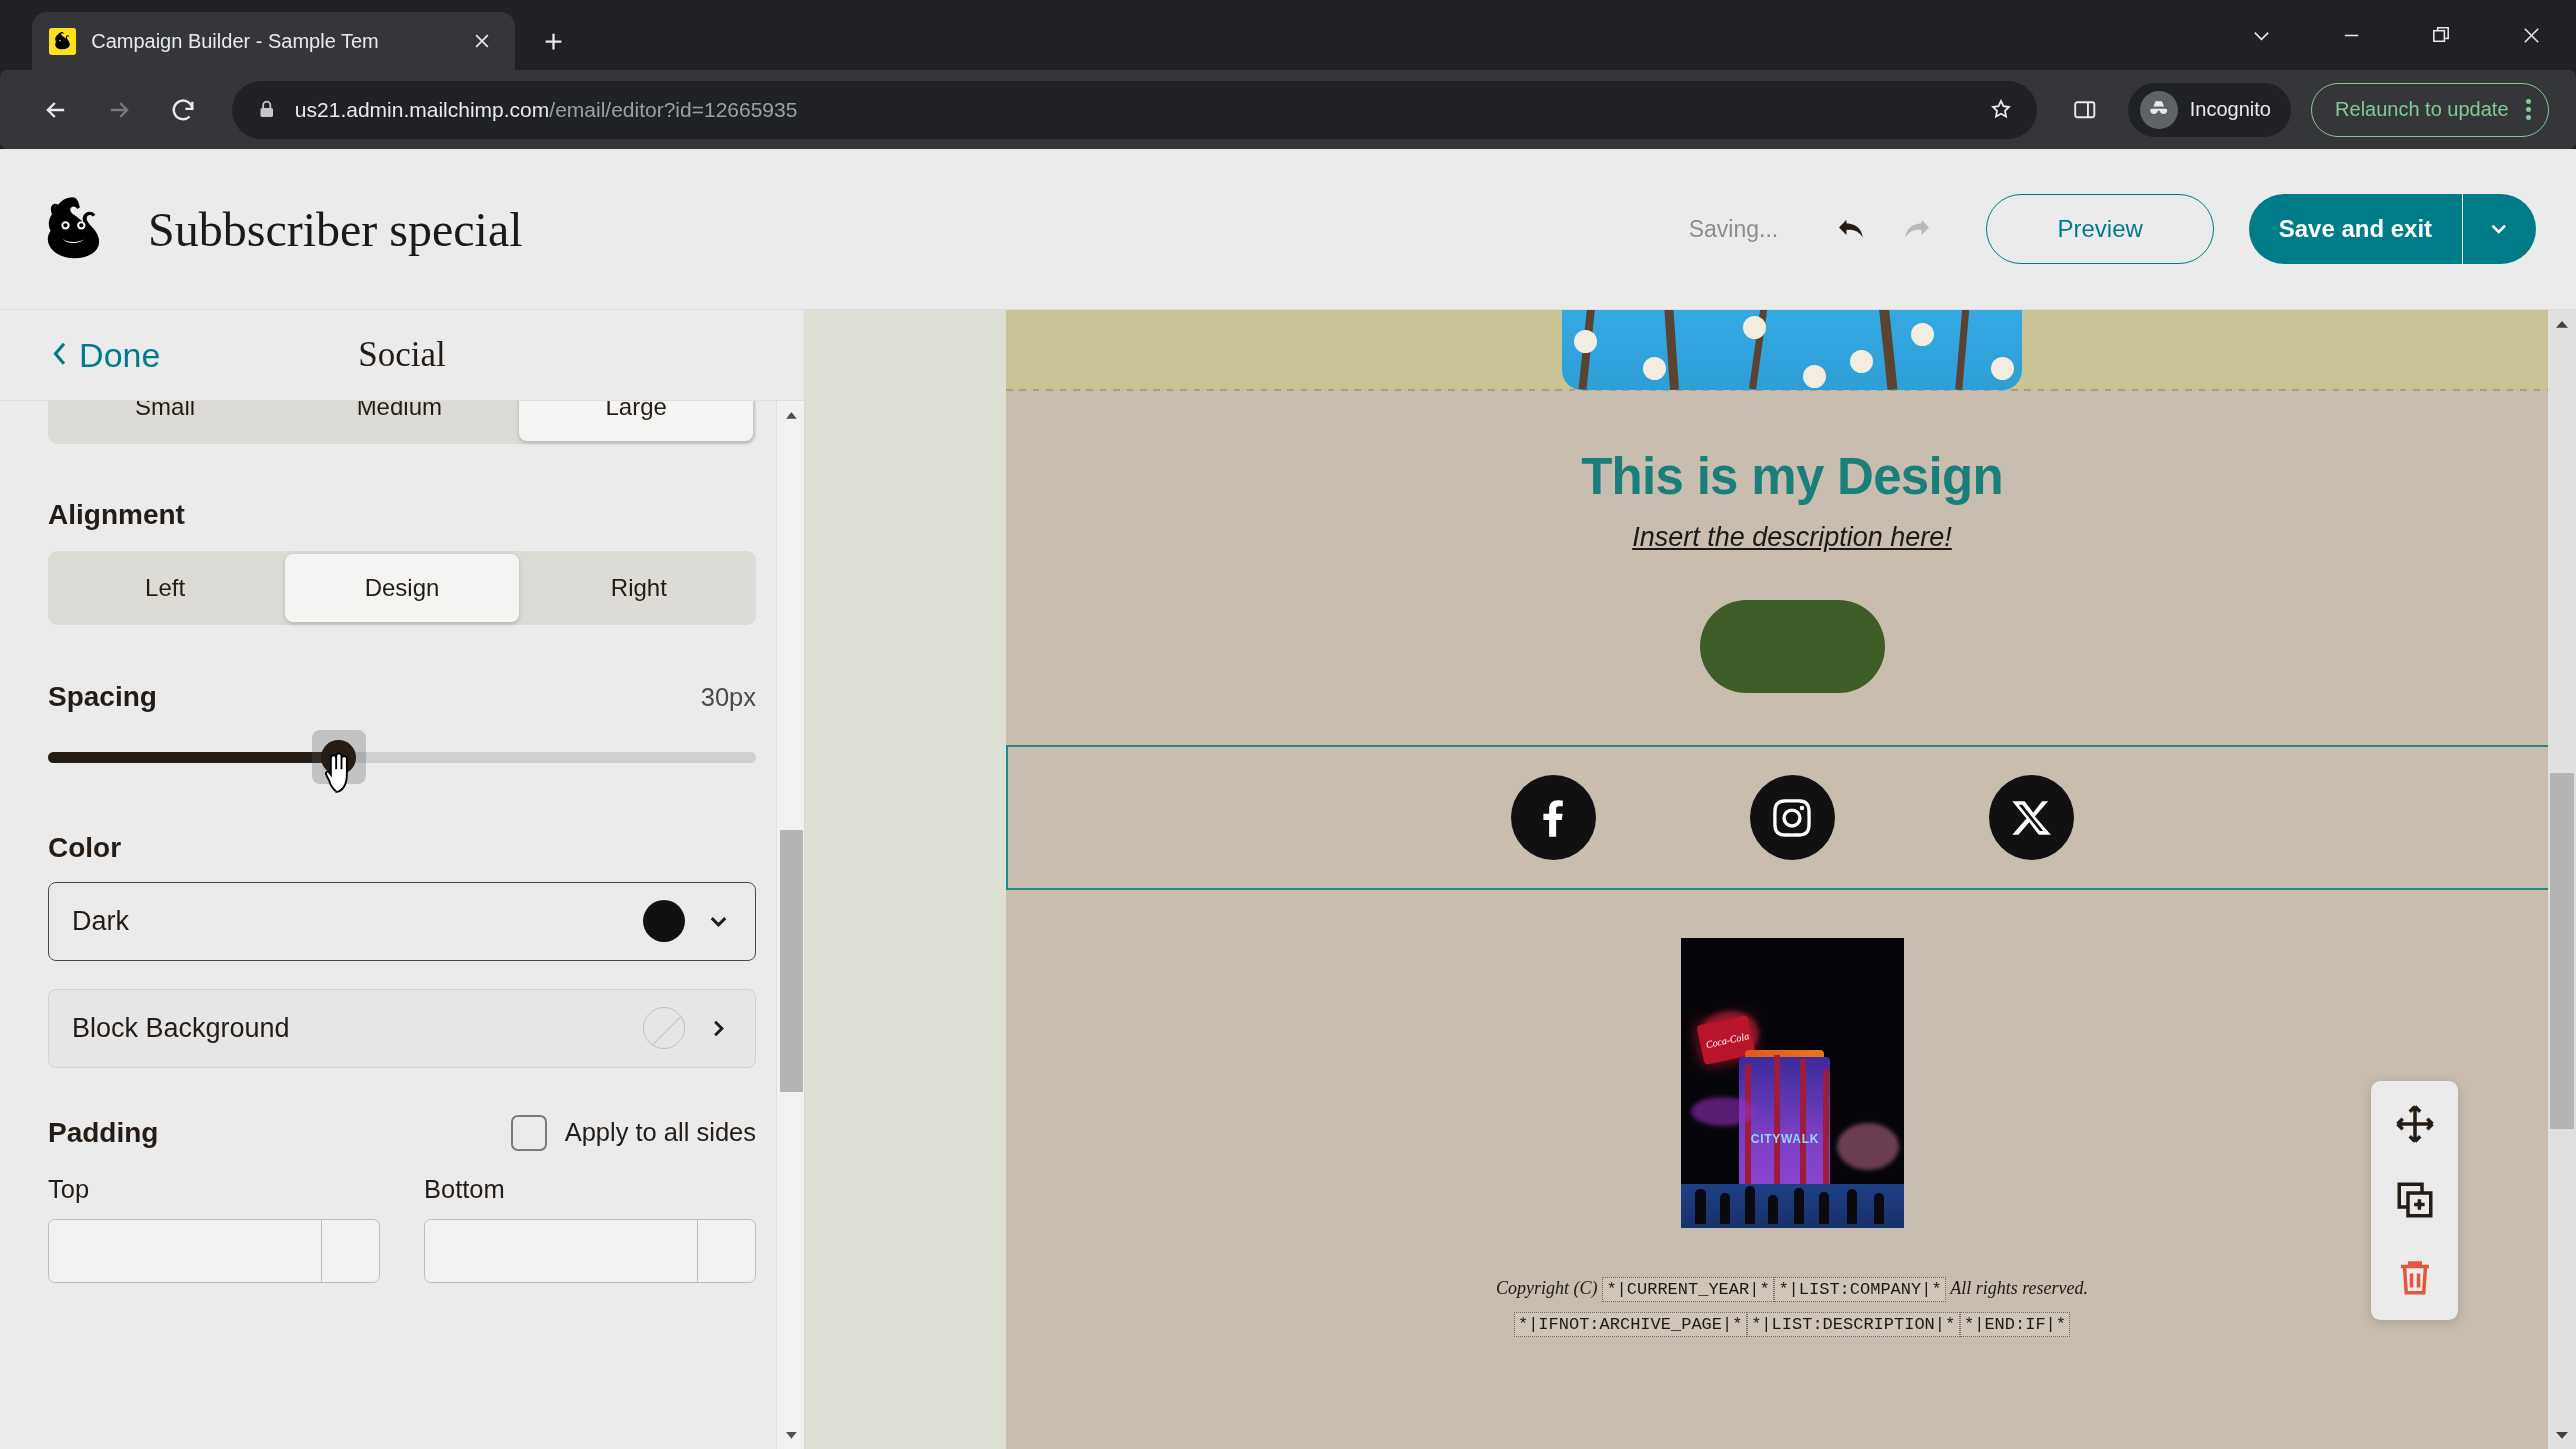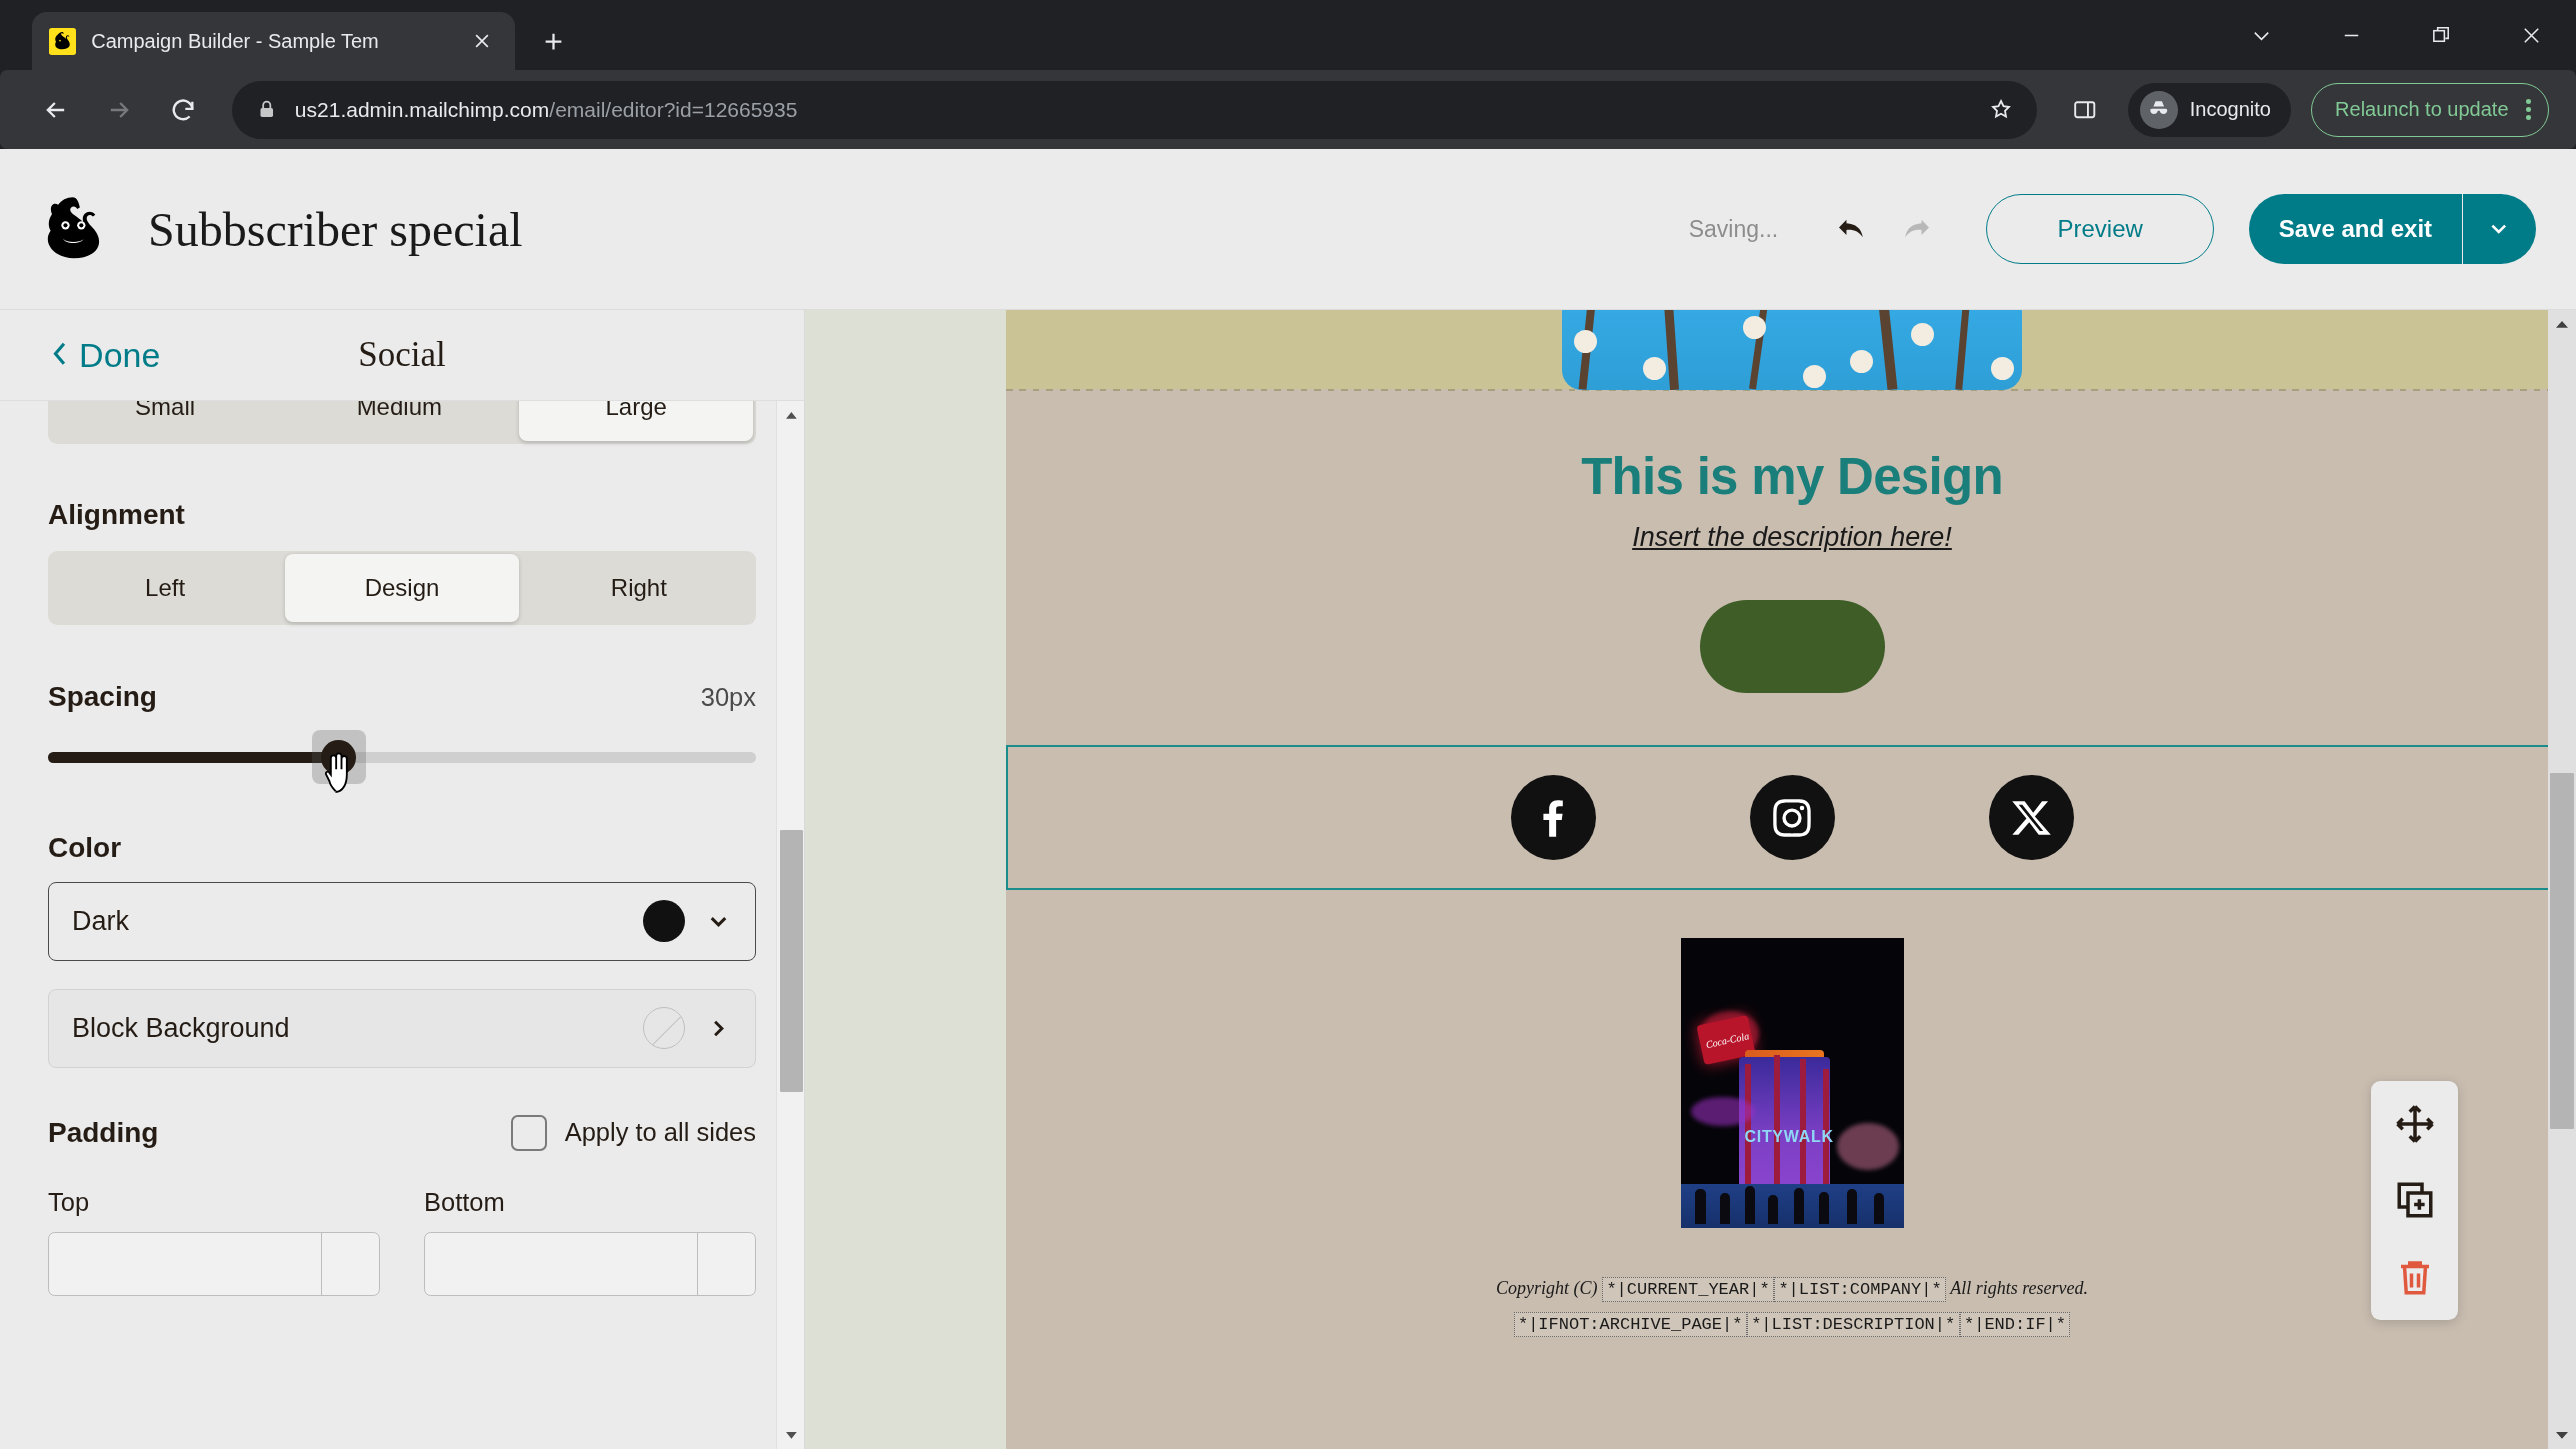--- a/index.html
+++ b/index.html
@@ -241,21 +241,21 @@
     background: #e6e6e6; display: flex; align-items: center;
     padding: 0 23px; margin-top: 28px;
   }
 
   .pad-head { display: flex; align-items: center; margin-top: 47px; }
   .checkbox {
     width: 36px; height: 36px; border: 2px solid #7a7a7a; border-radius: 6.7px;
     background: #ebebeb; margin-left: auto; flex: 0 0 auto;
   }
   .pad-check-label { font-size: 25.5px; color: #241c15; margin-left: 17.4px; }
-  .pad-cols { display: flex; gap: 44px; margin-top: 37px; align-items: center; }
+  .pad-cols { display: flex; gap: 44px; margin-top: 24px; align-items: center; }
   .pad-col { flex: 1; }
   .pad-col-label { font-size: 25.5px; color: #241c15; }
   .stepper {
     margin-top: 14.8px; height: 64px; display: flex;
     border: 0.7px solid #bdbdbd; border-radius: 6.7px; background: #f1f1f1; overflow: hidden;
   }
   .stepper .fld { flex: 1; }
   .stepper .spin { width: 58px; border-left: 0.7px solid #bdbdbd; }
 
   .sb-scrollbar {
@@ -347,21 +347,21 @@
     position: absolute; left: 19px; bottom: 168px; width: 52px; height: 40px;
     background: #b8142a; border-radius: 4px; transform: rotate(-12deg);
     box-shadow: 0 0 14.8px rgba(220,30,60,.75);
   }
   .ph-coke-label {
     position: absolute; left: 5.4px; top: 14.8px; color: #fff;
     font-size: 10px; font-style: italic; font-family: "Liberation Serif", serif;
   }
   .ph-walk {
     position: absolute; left: 64px; bottom: 82px; width: 81px; text-align: center;
-    color: #8fd8f5; font-size: 16px; font-weight: bold; letter-spacing: 0.7px;
+    color: #8fd8f5; font-size: 12px; font-weight: bold; letter-spacing: 0.7px;
   }
   .ph-ground {
     position: absolute; left: 0; right: 0; bottom: 0; height: 44px;
     background: linear-gradient(180deg,#1f3f86 0%,#16306a 100%);
   }
   .ph-person {
     position: absolute; bottom: 4px; width: 10.7px; height: 35px;
     background: #0a0a10; border-radius: 4.7px 4.7px 0 0;
   }
   .ph-glow {

